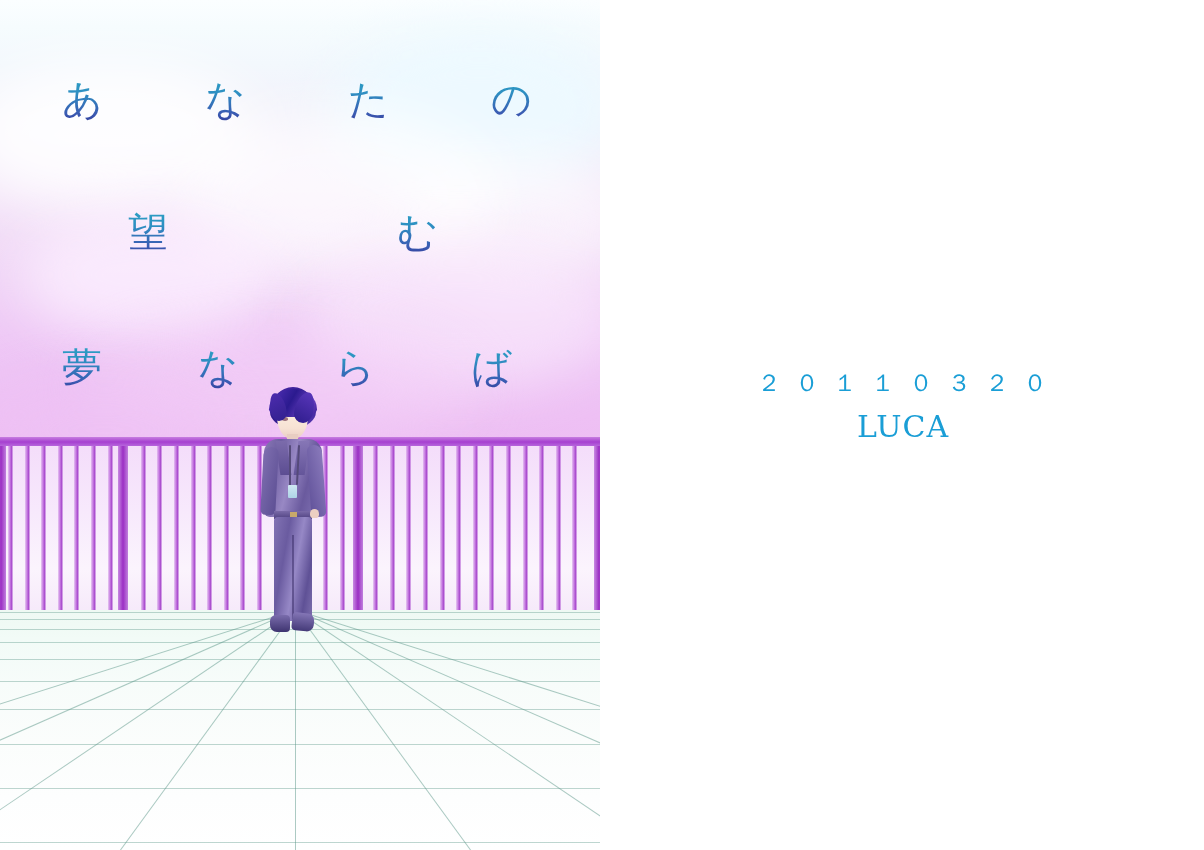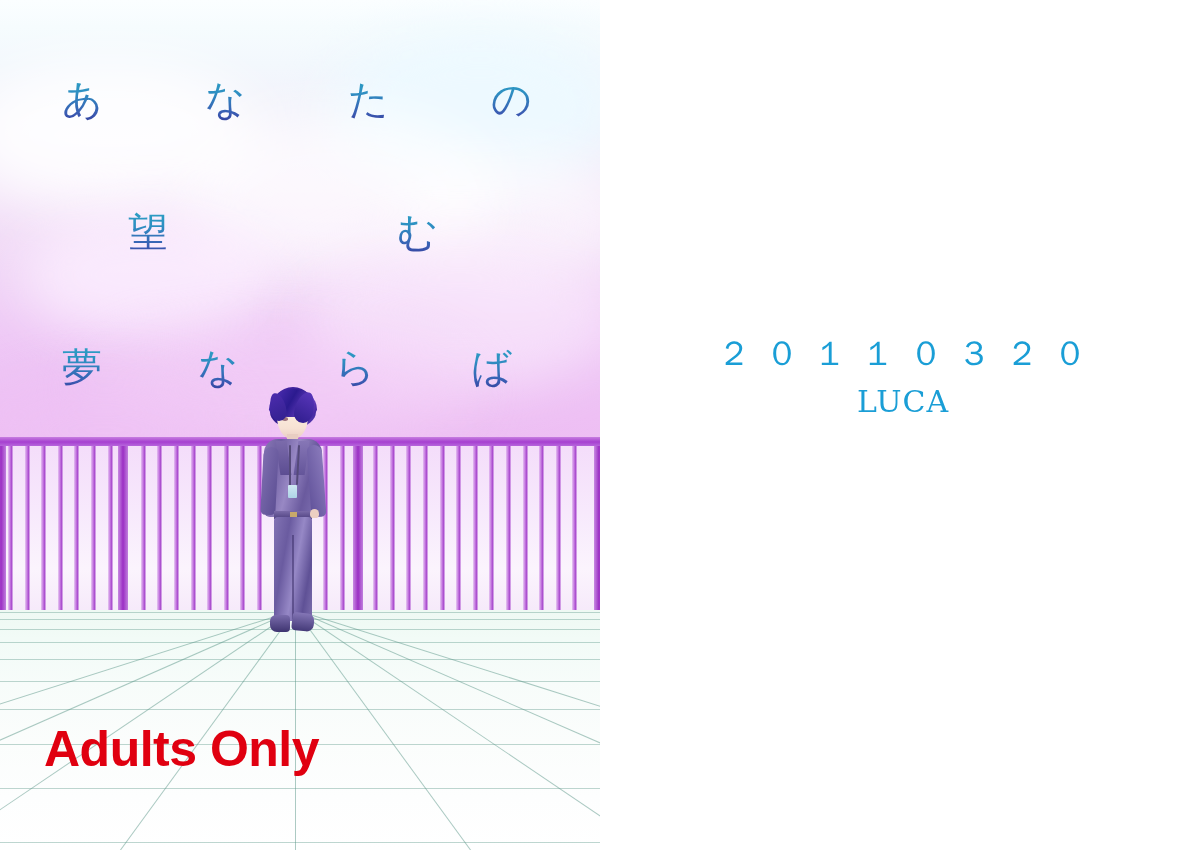--- a/index.html
+++ b/index.html
@@ -268,25 +268,26 @@
     position:absolute;left:600px;top:0;width:604px;height:850px;
     background:#ffffff;
   }
   .info-block{
     position:absolute;left:0;top:334px;width:604px;
     text-align:center;
     font-family:"DejaVu Serif",serif;
     color:#1a9ed6;
   }
   .info-date{
-    font-size:34px;
+    font-size:24px;
     letter-spacing:14px;
     padding-left:14px;
     line-height:1.15;
     white-space:nowrap;
+    margin-top:36px;
   }
   .info-circle{
     font-size:30px;
     letter-spacing:1px;
     margin-top:12px;
     padding-left:2px;
     line-height:1.15;
     white-space:nowrap;
   }
   .info-pair{
@@ -421,21 +422,20 @@
       <div class="arm-r"></div>
       <div class="belt"></div>
       <div class="buckle"></div>
       <div class="pants"></div>
       <div class="pants-split"></div>
       <div class="hand-r"></div>
       <div class="shoe-l"></div>
       <div class="shoe-r"></div>
     </div>
 
-    <div class="adults-only">Adults Only</div>
 
   </div>
 
   <div class="info-panel">
     <div class="info-block">
       <div class="info-date">２０１１０３２０</div>
       <div class="info-circle">LUCA</div>
     </div>
   </div>
 

